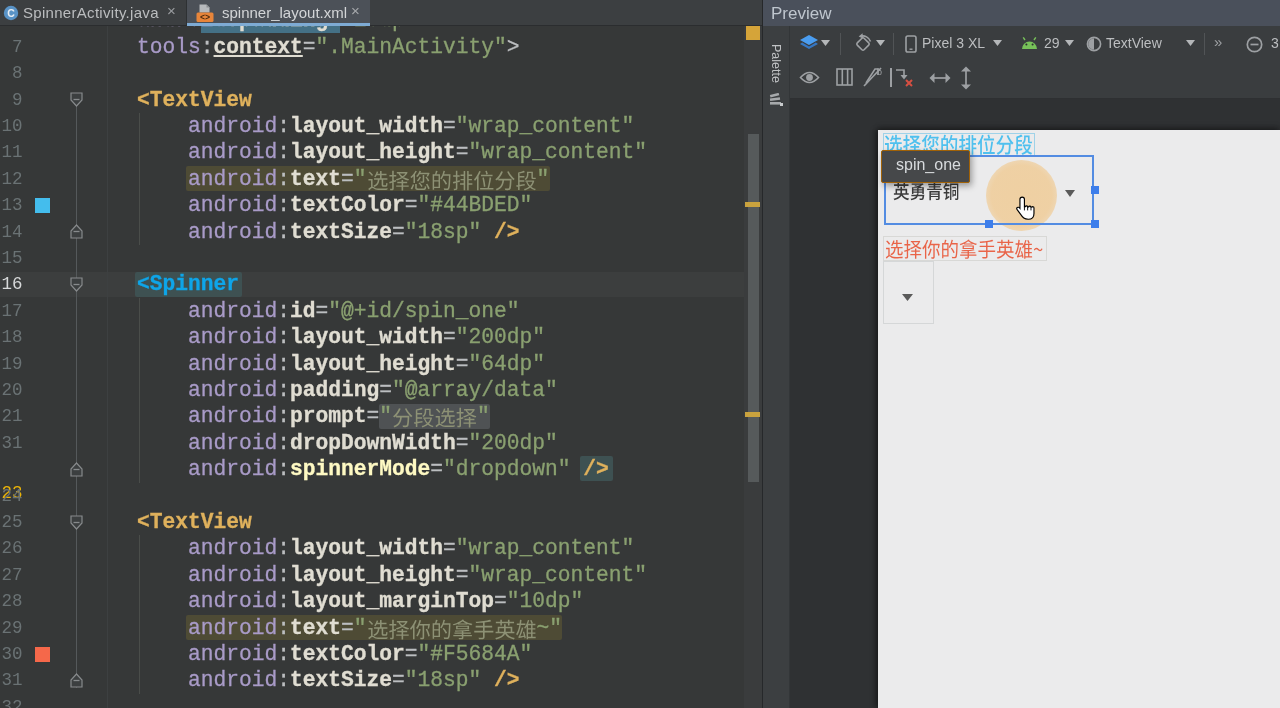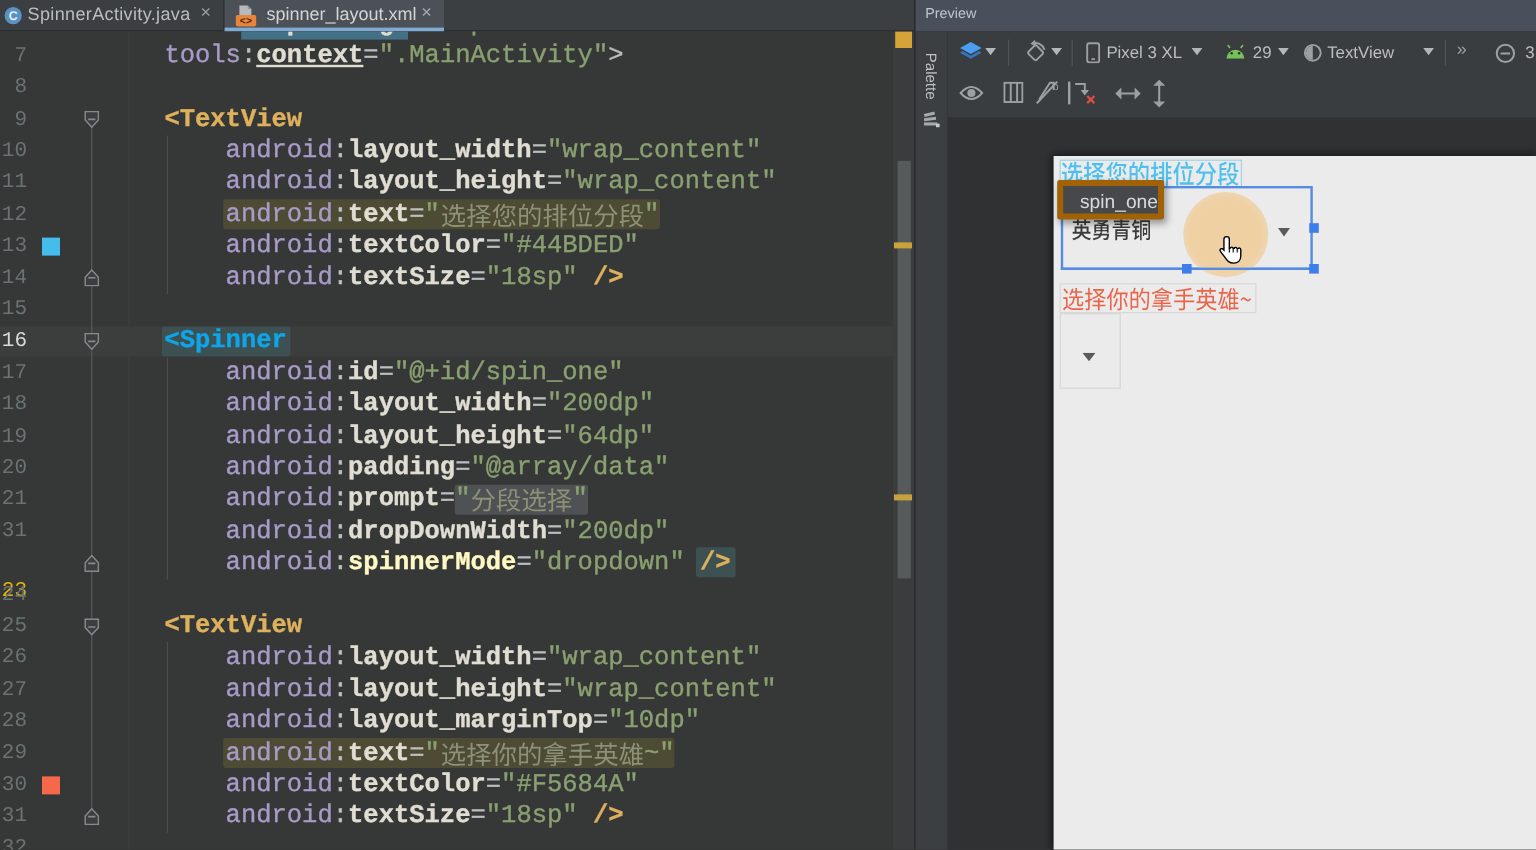--- a/index.html
+++ b/index.html
@@ -165,21 +165,21 @@
     <text x="9" y="17.3" font-family="Liberation Mono" font-size="8.5" font-weight="bold" fill="#47280e" text-anchor="middle">&lt;&gt;</text>
   </svg>
   <div style="position:absolute;left:222px;top:4px;font-size:15px;color:#d3d5d7">spinner_layout.xml</div>
   <div style="position:absolute;left:351px;top:2px;font-size:15px;color:#a6a9ac">×</div>
 </div>
 
 <div class="abs" style="left:762px;top:0;width:518px;height:708px;background:#2f3133">
   <div style="position:absolute;left:0;top:0;width:1px;height:708px;background:#26282a"></div>
 
   <div style="position:absolute;left:1px;top:0;width:517px;height:26px;background:#4a505b">
-    <div style="position:absolute;left:8px;top:4px;font-size:12px;color:#bfc6ce">Preview</div>
+    <div style="position:absolute;left:8px;top:4px;font-size:17px;color:#bfc6ce">Preview</div>
   </div>
 
   <div style="position:absolute;left:1px;top:26px;width:27px;height:682px;background:#3c3f41;border-right:1px solid #333638">
     <div style="position:absolute;left:6px;top:18px;width:15px;height:50px;font-size:12.5px;color:#c0c2c4;writing-mode:vertical-lr;letter-spacing:0px">Palette</div>
     <svg style="position:absolute;left:6px;top:67px" width="15" height="14" viewBox="0 0 15 14">
       <g fill="#a6a9ab">
           <rect x="1" y="1" width="9" height="2.6" transform="rotate(-14 5 2)"></rect>
           <rect x="1" y="5" width="10" height="2.6" transform="rotate(-7 5 6)"></rect>
           <rect x="1" y="9" width="11" height="2.6"></rect>
           <rect x="11" y="10" width="3" height="3" fill="#c8cbcd"></rect>
@@ -303,21 +303,21 @@
       </div>
     <svg style="position:absolute;left:187px;top:60px" width="10" height="7" viewBox="0 0 10 7">
         <path d="M0 0 h10 l-5 7 z" fill="#5a5a5a"></path>
       </svg>
 
     <div style="position:absolute;left:6px;top:93px;width:210px;height:2px;background:#538ce2"></div>
     <div style="position:absolute;left:212.5px;top:56px;width:8px;height:8px;background:#3d7eeb"></div>
     <div style="position:absolute;left:212.5px;top:90px;width:8px;height:8px;background:#3d7eeb"></div>
     <div style="position:absolute;left:107px;top:90px;width:8px;height:8px;background:#3d7eeb"></div>
 
-    <div style="position:absolute;left:3px;top:20px;width:89px;height:33px;background:#46484a;border:5px solid #a16207;border-radius:2px;box-shadow:2px 3px 6px rgba(0,0,0,0.35)">
+    <div style="position:absolute;left:3px;top:20px;width:89px;height:33px;background:#46484a;border:1px solid #a16207;border-radius:2px;box-shadow:2px 3px 6px rgba(0,0,0,0.35)">
       <div style="position:absolute;left:14px;top:4.5px;font-size:16px;color:#d8dbde">spin_one</div>
     </div>
 
     <svg style="position:absolute;left:136.5px;top:66px" width="23" height="26.5" viewBox="0 0 20 22">
       <path d="M6.3 0.5 C7.4 0.5 8.2 1.3 8.2 2.4 L8.2 8.8 L9 8.8 C9.1 7.9 10.8 7.8 11 8.9 L11.9 8.9 C12.1 8.1 13.6 8.1 13.9 9.1 L14.7 9.2 C15.1 8.5 16.5 8.7 16.5 9.9 L16.5 14.6 C16.5 17.8 14.4 19.7 11.5 19.7 C8 19.7 6.9 18.3 4.9 15.4 C3.7 13.7 2.4 12 1.8 11.2 C1 10.2 1.8 9 3 9.3 C3.7 9.5 4.3 10.2 4.3 10.2 L4.3 2.4 C4.3 1.3 5.2 0.5 6.3 0.5 Z" fill="#ffffff" stroke="#000000" stroke-width="1"></path>
       <path d="M8.2 8.8 L8.2 12 M11 8.9 L11 12 M13.9 9.1 L13.9 12" stroke="#000" stroke-width="0.8" fill="none"></path>
     </svg>
 
     <div style="position:absolute;left:4.5px;top:105.5px;width:164px;height:25px;border:1px solid #d8d8d6"></div>
     <div style="position:absolute;left:6.6px;top:108.8px">

